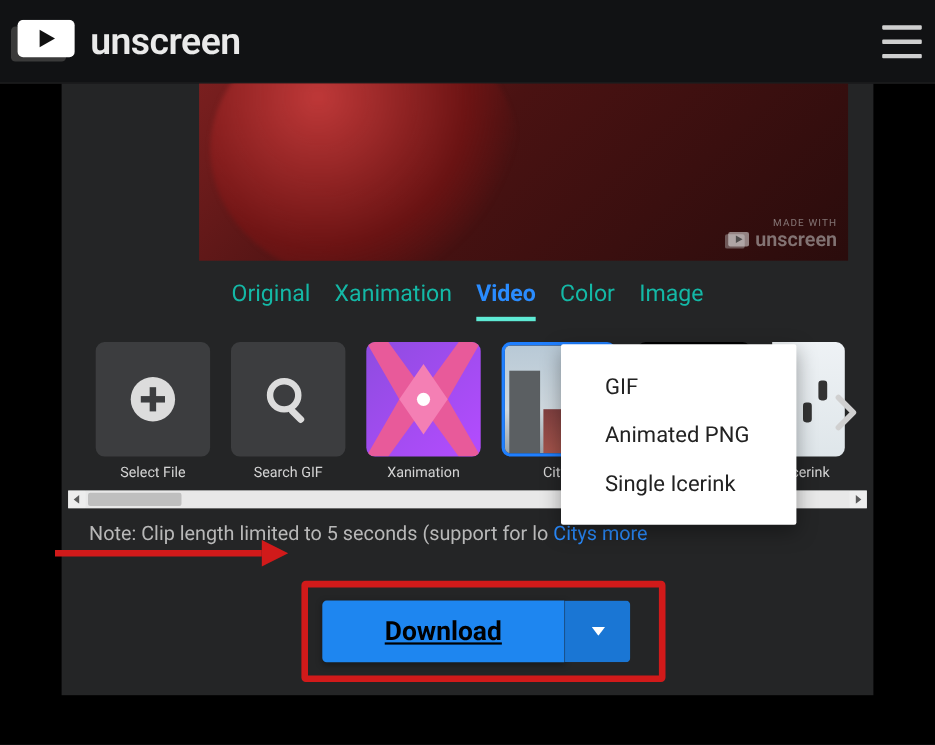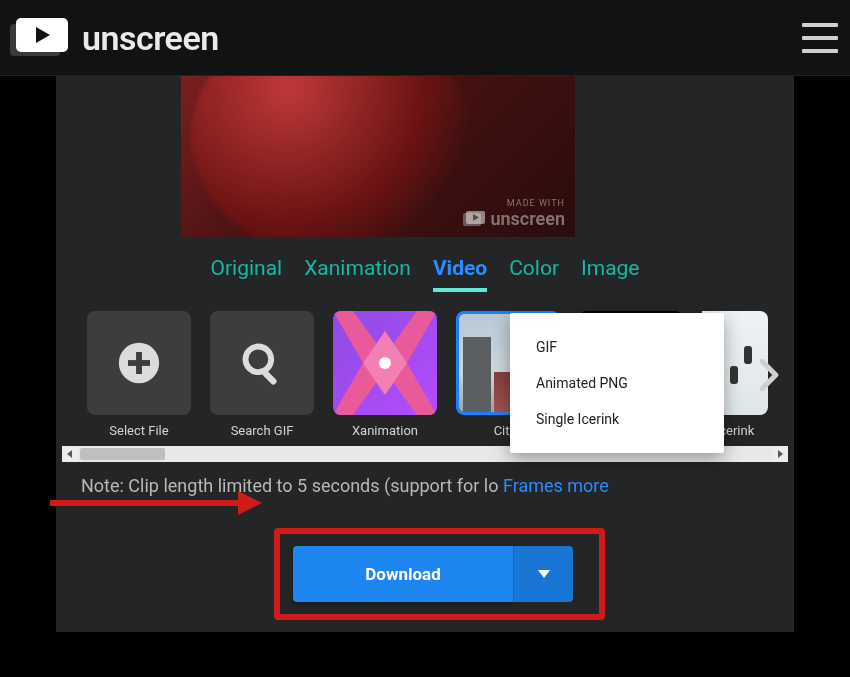--- a/index.html
+++ b/index.html
@@ -41,21 +41,21 @@
   display: block; height: 4px; background: #cfcfcf; border-radius: 1px;
 }
 .panel {
   position: absolute;
   left: 56px; right: 56px; top: 76px; bottom: 45px;
   background: #242526;
 }
 .preview {
   position: absolute;
   left: 125px; top: 0;
-  width: 394px; height: 161px;
+  width: 590px; height: 161px;
   background: linear-gradient(135deg, #7a1f1f 0%, #4a1212 40%, #2a0c0c 100%);
   overflow: hidden;
 }
 .preview .blob {
   position: absolute;
   left: 10px; top: -60px;
   width: 280px; height: 240px;
   border-radius: 50%;
   background: radial-gradient(circle at 35% 30%, rgba(200,60,60,0.9), rgba(120,20,20,0.7) 55%, rgba(40,8,8,0) 75%);
   filter: blur(2px);
@@ -152,26 +152,27 @@
 }
 .download-row {
   position: absolute; left: 237px; top: 470px;
   display: flex;
   width: 280px; height: 56px;
   z-index: 2;
 }
 .download-btn {
   flex: 1;
   background: #1e86f0;
-  color: #ffffff;
-  font-size: 17px; font-weight: 700;
+  color: #000000;
+  font-size: 24px; font-weight: 700;
   display:flex; align-items:center; justify-content:center;
   border-radius: 4px 0 0 4px;
   box-shadow: 0 2px 6px rgba(0,0,0,0.35);
   cursor: pointer;
+  text-decoration: underline;
 }
 .download-caret {
   width: 60px;
   background: #1a76d4;
   display:flex; align-items:center; justify-content:center;
   border-left: 1px solid rgba(0,0,0,0.12);
   border-radius: 0 4px 4px 0;
   cursor:pointer;
 }
 .download-caret svg { width: 12px; height: 8px; fill:#fff; }
@@ -191,22 +192,22 @@
   left: 510px; top: 313px;
   min-width: 214px;
   background: #fff;
   color: #222;
   border-radius: 2px;
   box-shadow: 0 6px 18px rgba(0,0,0,0.35);
   z-index: 20;
   padding: 16px 0;
 }
 .dropdown .item {
-  padding: 10px 26px;
-  font-size: 14px;
+  padding: 10px 40px;
+  font-size: 20px;
   cursor: pointer;
 }
 .arrow-anno {
   position: absolute;
   left: 0px; top: 488px;
   width: 265px; height: 30px;
   z-index: 30;
   pointer-events:none;
 }
 </style>
@@ -327,21 +328,21 @@
       <div class="btn">
           <svg viewBox="0 0 8 8">
             <polygon points="2,0 2,8 7,4"></polygon>
           </svg>
         </div>
     </div>
   </div>
 
   <div class="note">
     <span>Note: Clip length limited to 5 seconds (support for lo</span>
-    <span class="link">Frames more</span>
+    <span class="link">Citys more</span>
   </div>
 
   <div class="dl-highlight"></div>
 
   <div class="download-row">
     <div class="download-btn">Download</div>
     <div class="download-caret">
       <svg viewBox="0 0 12 8">
           <polygon points="0,0 12,0 6,8"></polygon>
         </svg>

